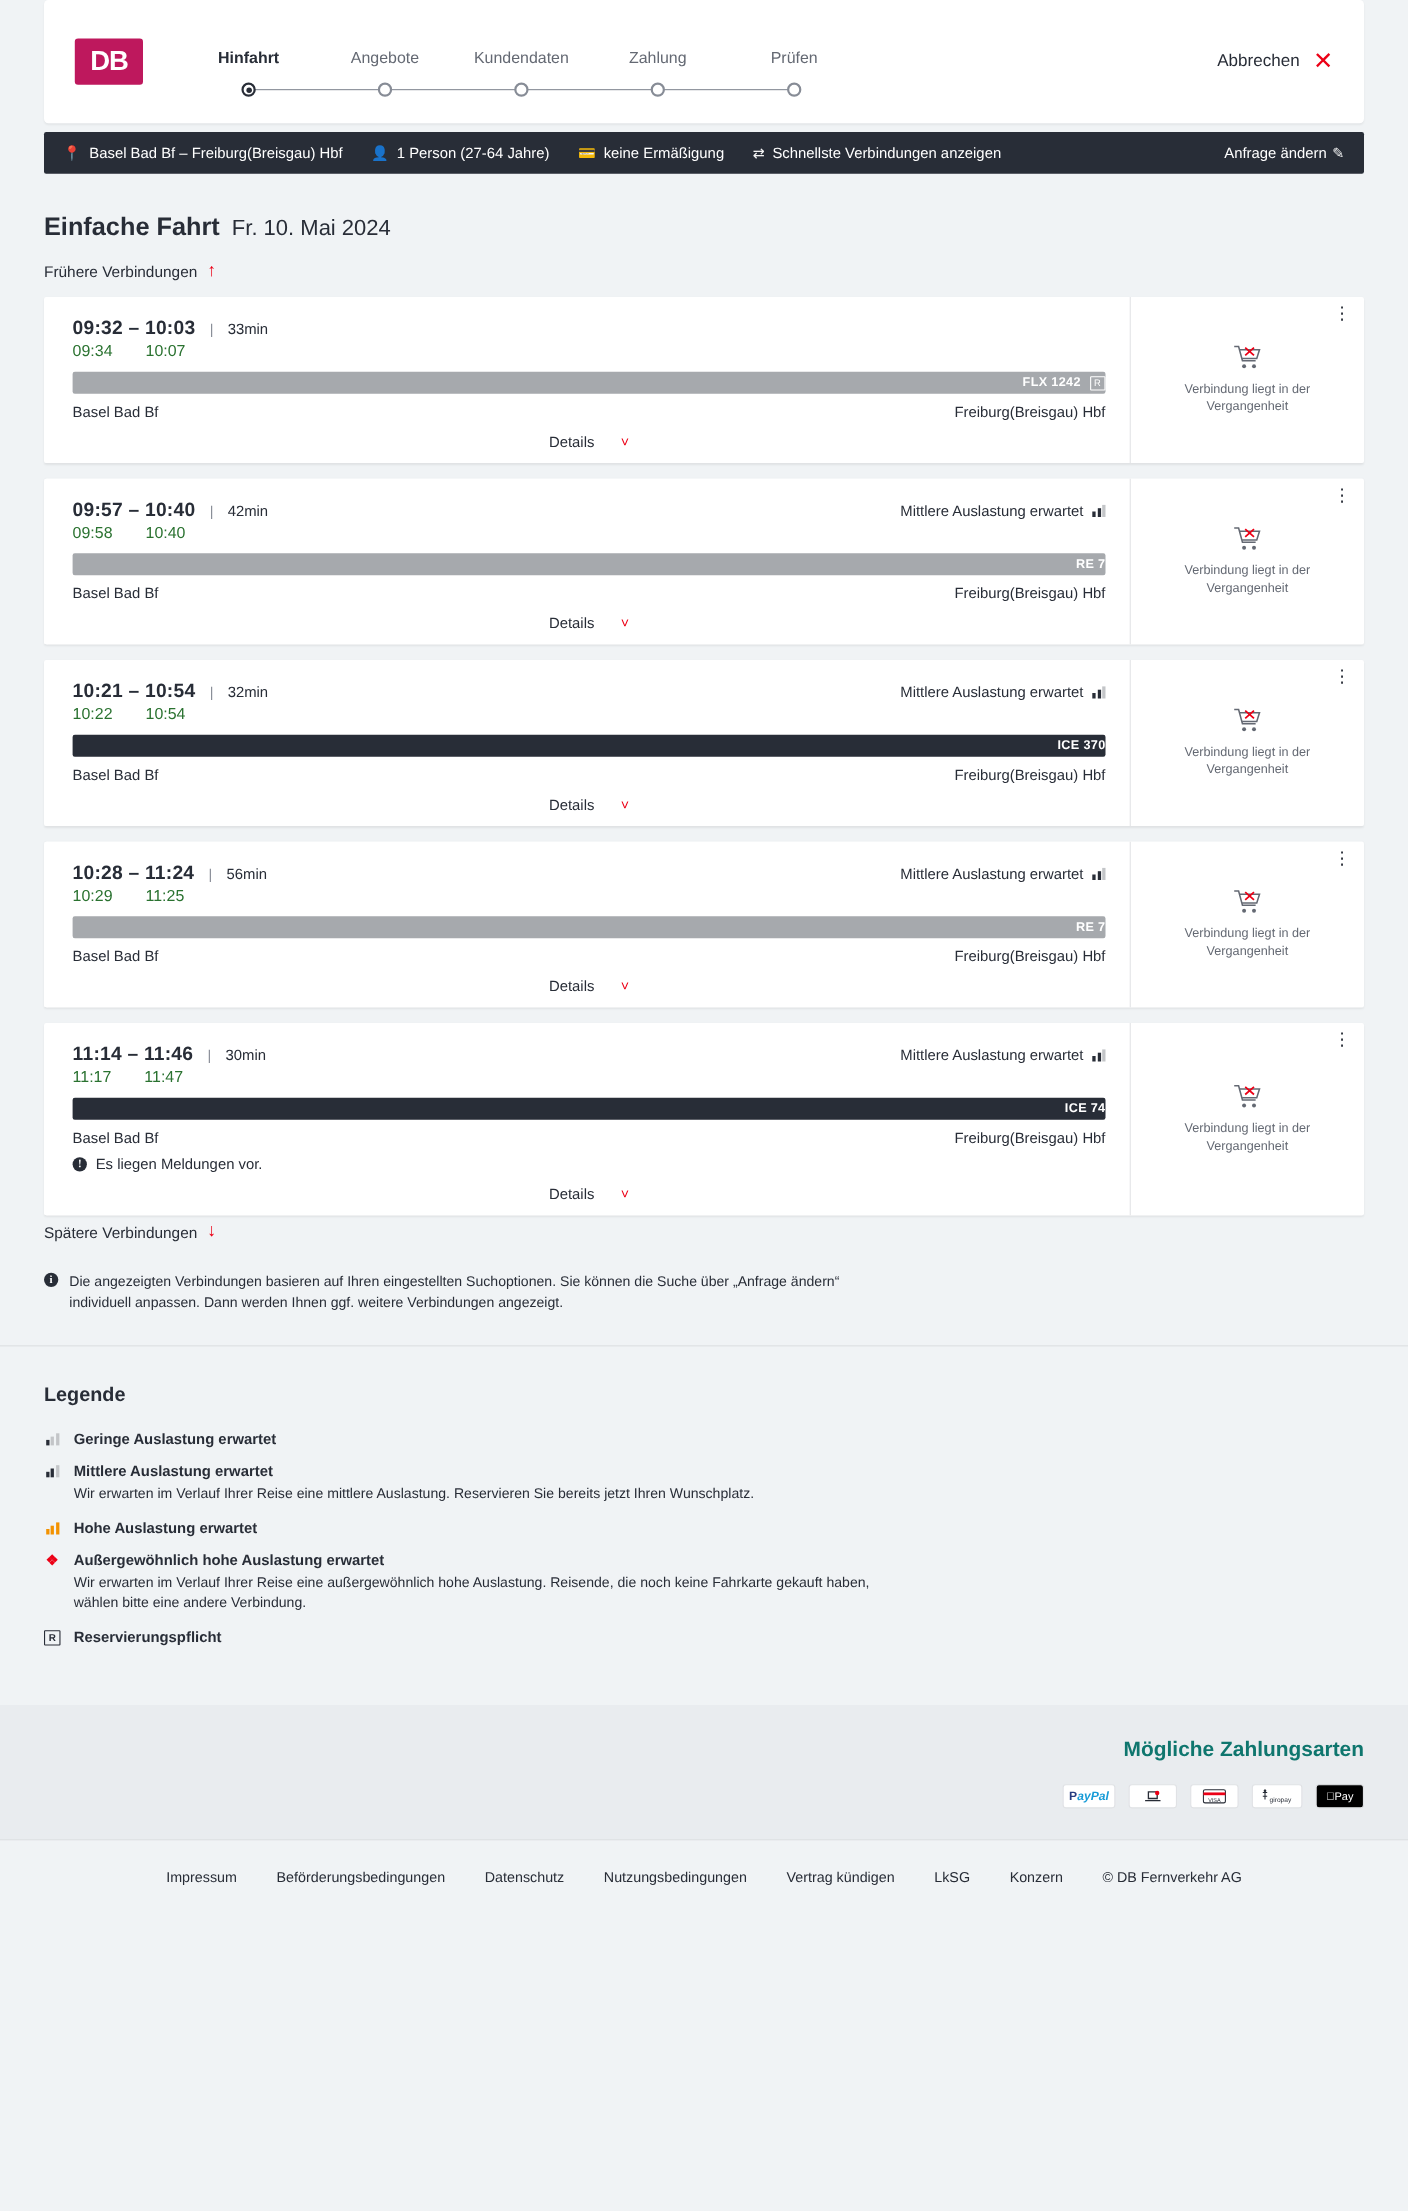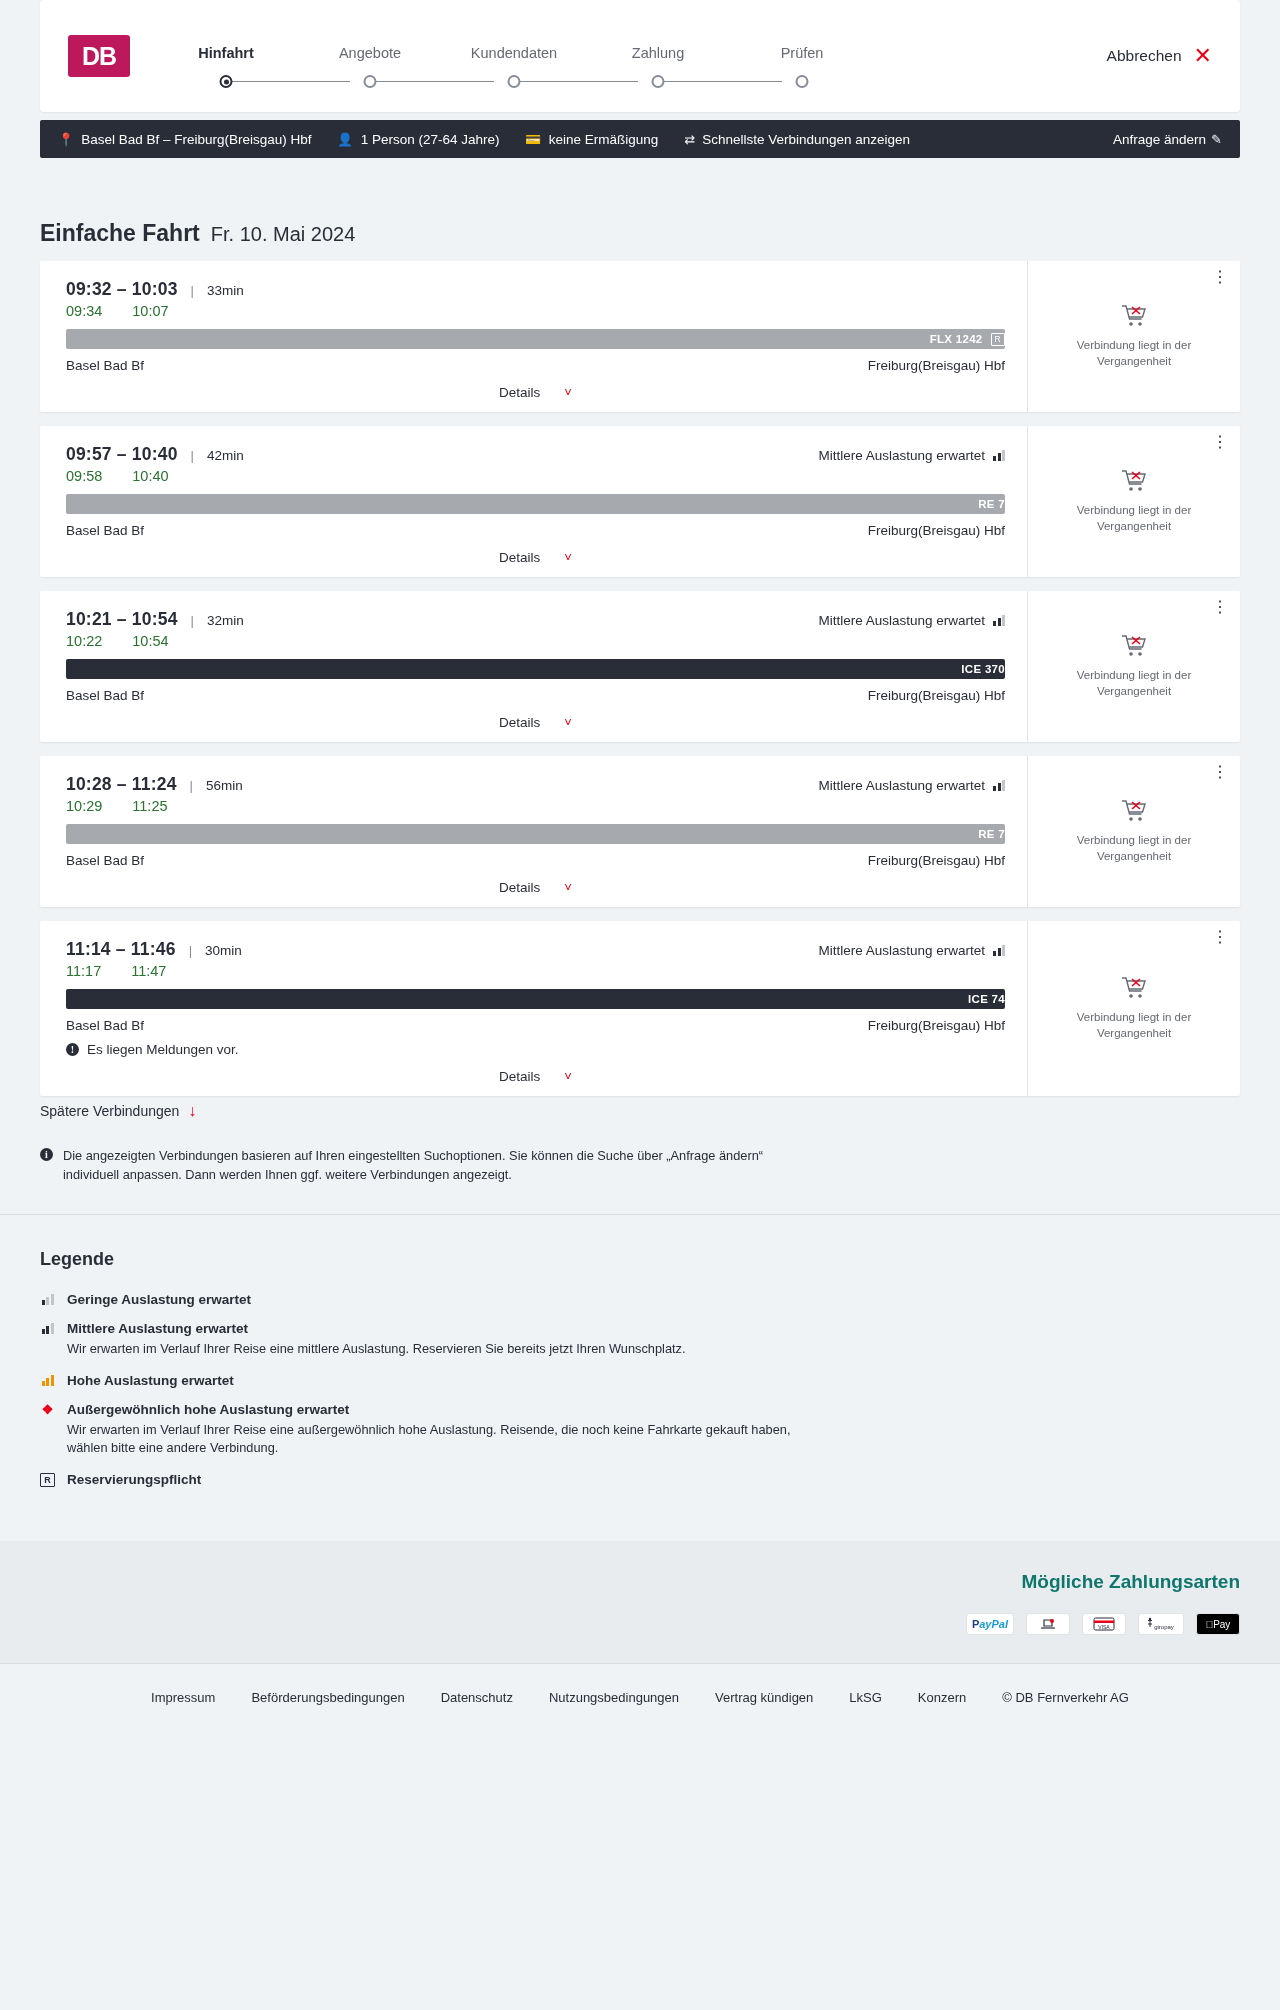--- a/index.html
+++ b/index.html
@@ -37,21 +37,20 @@
     font-size: 25px;
     letter-spacing: -1px;
     font-family: "Liberation Sans", sans-serif;
     margin-right: 34px;
   }
   .steps {
     display: flex;
     align-items: flex-start;
     position: relative;
     margin-top: 22px;
-    gap: 20px;
   }
   .step {
     width: 124px;
     text-align: center;
     position: relative;
   }
   .step .label {
     font-size: 14.5px;
     color: #646973;
     margin-bottom: 14px;
@@ -144,21 +143,21 @@
     gap: 5px;
     cursor: pointer;
   }
 
   
   .content { padding: 0 40px; background: #f0f3f5; padding-bottom: 30px;}
   .title-row {
     display: flex;
     align-items: baseline;
     gap: 11px;
-    padding-top: 62px;
+    padding-top: 35px;
   }
   .title-main {
     font-size: 23px;
     font-weight: bold;
     color: #282d37;
   }
   .title-date {
     font-size: 20px;
     color: #282d37;
   }
@@ -495,20 +494,24 @@
       </div>
     </div>
   </div>
 
   <div class="content">
     <div class="title-row">
       <span class="title-main">Einfache Fahrt</span>
       <span class="title-date">Fr. 10. Mai 2024</span>
     </div>
 
+    <div class="earlier">
+      <span>Frühere Verbindungen</span>
+      <span class="arrow">↑</span>
+    </div>
 
     <div class="conn">
       <div class="conn-left">
         <div class="times-row">
           <span class="time-main">09:32 – 10:03</span>
           <span class="sep">|</span>
           <span class="dur">33min</span>
         </div>
         <div class="rt-row">
           <span>09:34</span>

